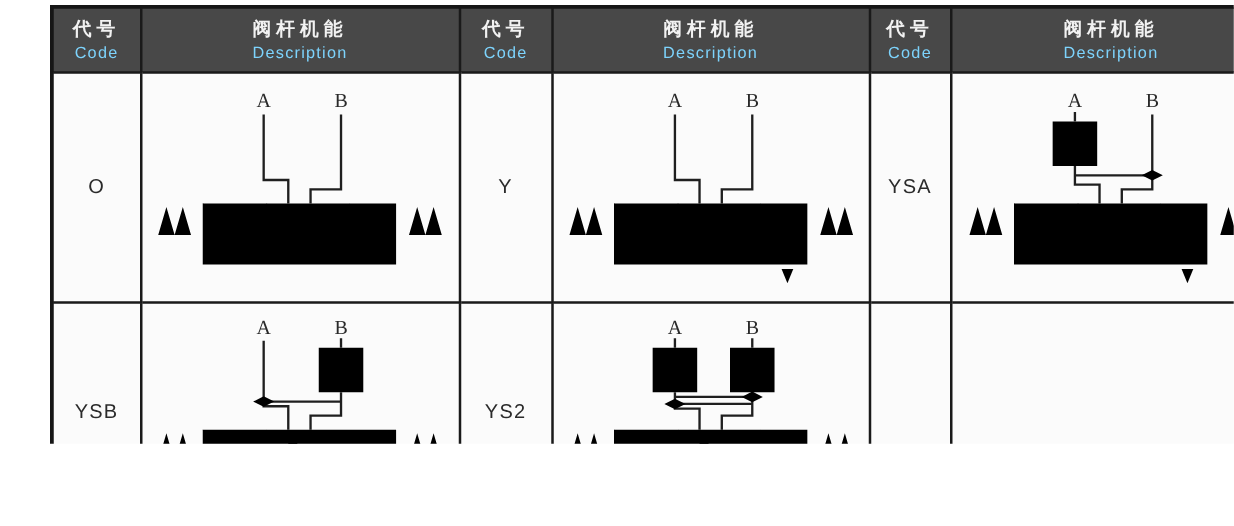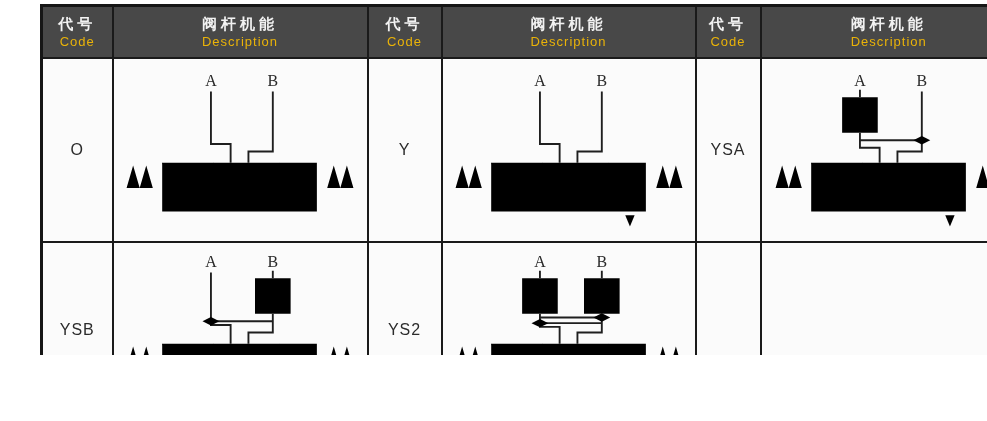--- a/index.html
+++ b/index.html
@@ -2,21 +2,21 @@
 <html><head>
 <meta charset="utf-8">
 <style>
   html,body{margin:0;padding:0;background:#ffffff;font-family:"Liberation Sans",sans-serif;}
   .page{width:987px;height:355px;background:#ffffff;box-sizing:border-box;padding:4px;margin-left:36px;}
   table.vtable{width:979px;height:411px;border-collapse:collapse;table-layout:fixed;
     border:3px solid #161616;box-shadow:2px 3px 0 #b9b9b9;background:#fdfdfd;}
   .vtable th,.vtable td{border:2px solid #1a1a1a;padding:0;text-align:center;vertical-align:middle;}
   .vtable th{background:#484848;color:#f2f2f2;font-weight:normal;height:50px;}
   .hd-zh{display:block;font-size:15px;font-weight:bold;letter-spacing:4px;line-height:1.25;}
-  .hd-en{display:block;font-size:13px;letter-spacing:1px;line-height:1.2;color:#eab308;}
+  .hd-en{display:block;font-size:13px;letter-spacing:1px;line-height:1.2;color:#7dd3fc;}
   td.code{font-size:16px;color:#2b2b2b;letter-spacing:1px;background:#fbfbfb;}
   td.diag-cell{background:#fbfbfb;}
   .diag-wrap{display:flex;align-items:center;justify-content:center;height:100%;}
   svg.diag{width:240px;height:auto;display:block;}
   svg.diag .ln{stroke:#1f1f1f;stroke-width:2;fill:none;}
   svg.diag text{font-family:"Liberation Serif",serif;font-size:17px;fill:#2a2a2a;}
   .r1{height:184px;}
   .r2{height:177px;}
 </style>
 </head>

